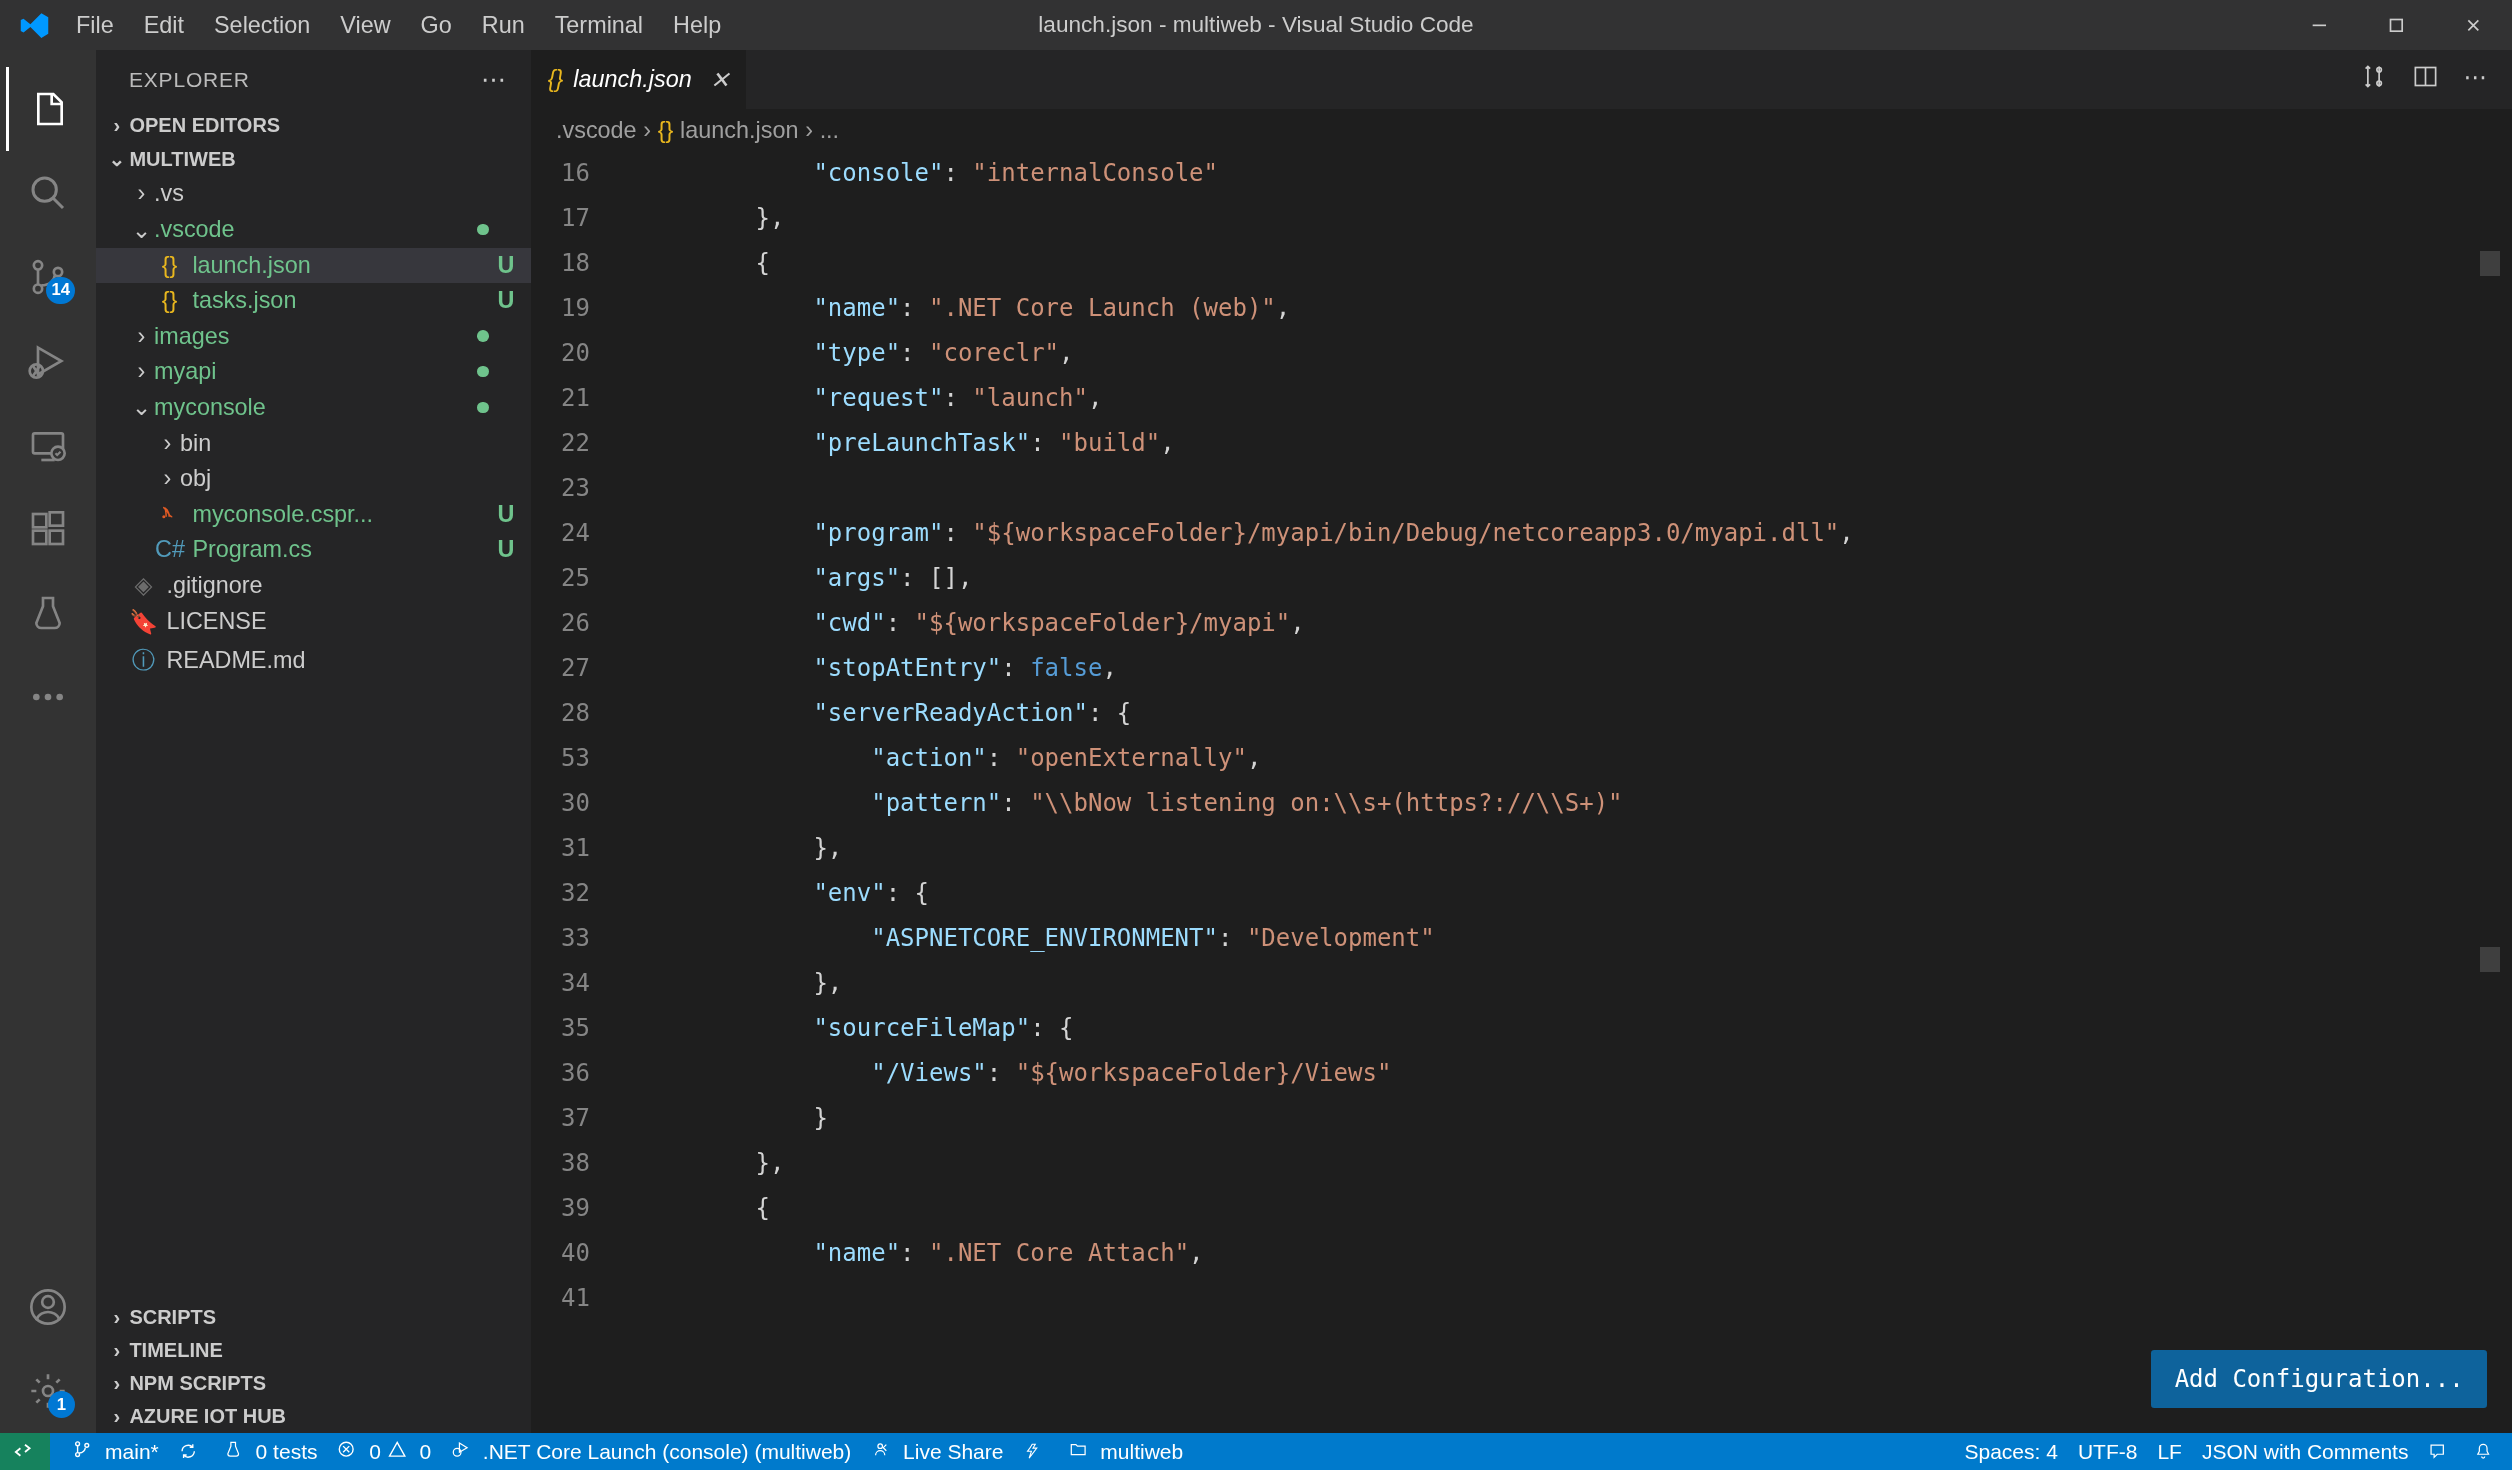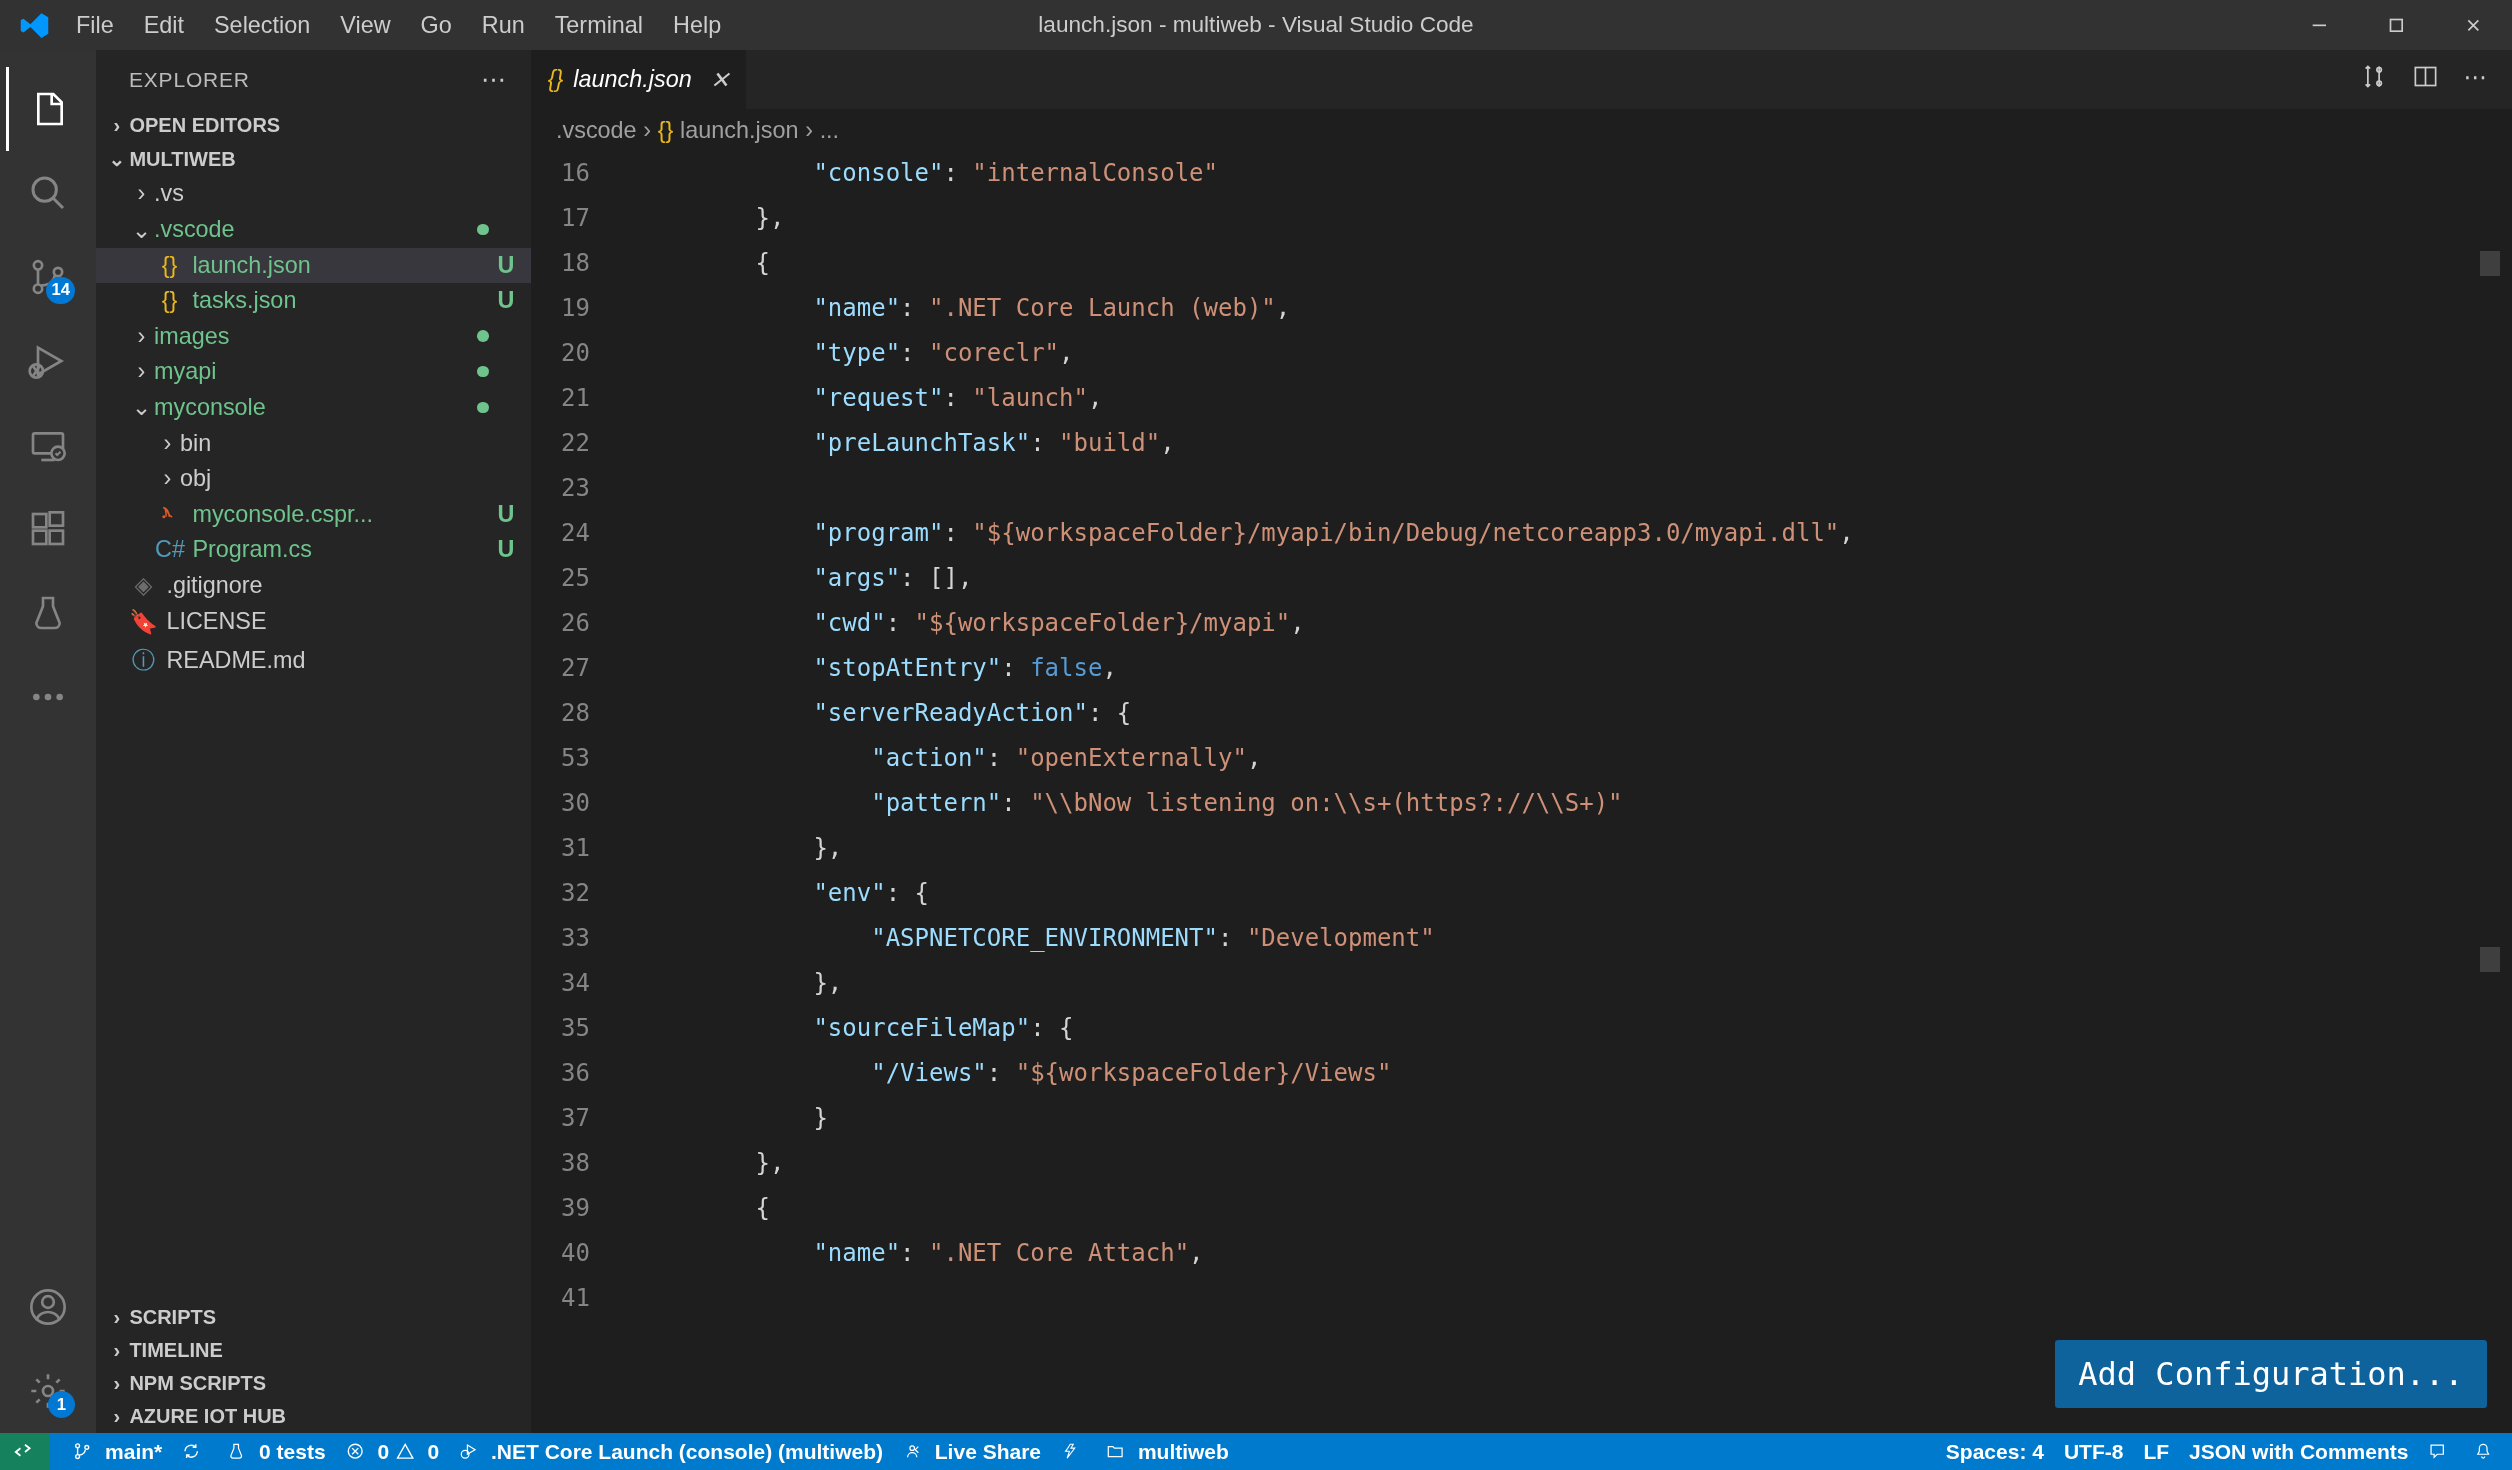--- a/index.html
+++ b/index.html
@@ -65,28 +65,28 @@
 
 
 .key { color: #9cdcfe; }
 .string { color: #ce9178; }
 .comment { color: #6a9955; }
 .punct { color: #d4d4d4; }
 .const { color: #569cd6; }
 .link { color: #6a9955; text-decoration: underline; }
 
 
-.add-config-btn { position: absolute; right: 25px; bottom: 25px; background: #0e639c; color: white; padding: 15px 23.4px; border-radius: 3.3px; cursor: pointer; font-size: 32px; }
+.add-config-btn { position: absolute; right: 25px; bottom: 25px; background: #0e639c; color: white; padding: 15px 23.4px; border-radius: 3.3px; cursor: pointer; font-size: 24px; }
 
 
 .minimap-slider { position: absolute; right: 11.7px; width: 20px; background: #3f3f3f; }
 
 
 .statusbar { position: absolute; bottom: 0; left: 0; right: 0; height: 37px; background: #007acc; display: flex; align-items: center; padding: 0 13.4px; color: white; font-size: 21px; gap: 20px; }
-.statusbar-item { display: flex; align-items: center; gap: 6.7px; cursor: pointer; font-weight: bold; }
+.statusbar-item { display: flex; gap: 6.7px; cursor: pointer; }
 .statusbar-spacer { flex: 1; }
 .remote-indicator { background: #16825d; height: 37px; width: 50px; display: flex; align-items: center; justify-content: center; margin-left: -13.4px; margin-right: 3.3px; }
 
 
 svg { fill: currentColor; }
 </style>
 </head>
 <body>
 
 <div class="titlebar">

